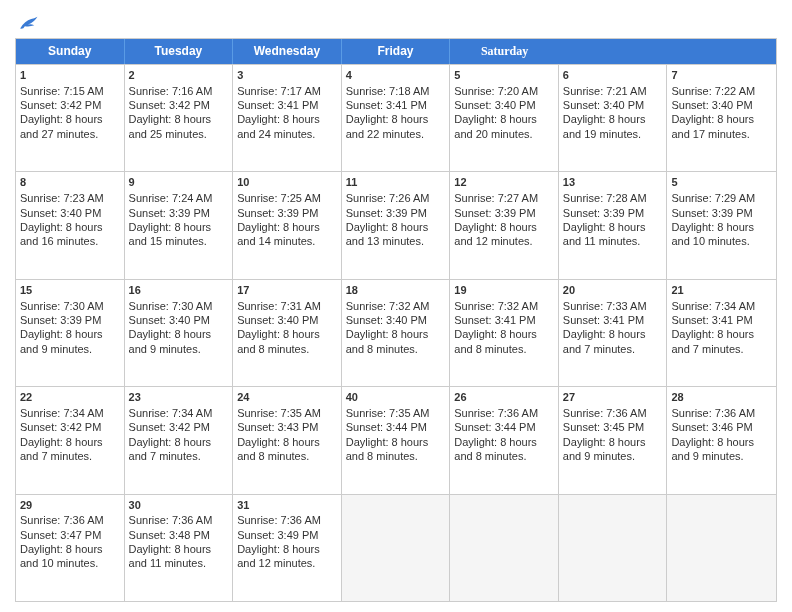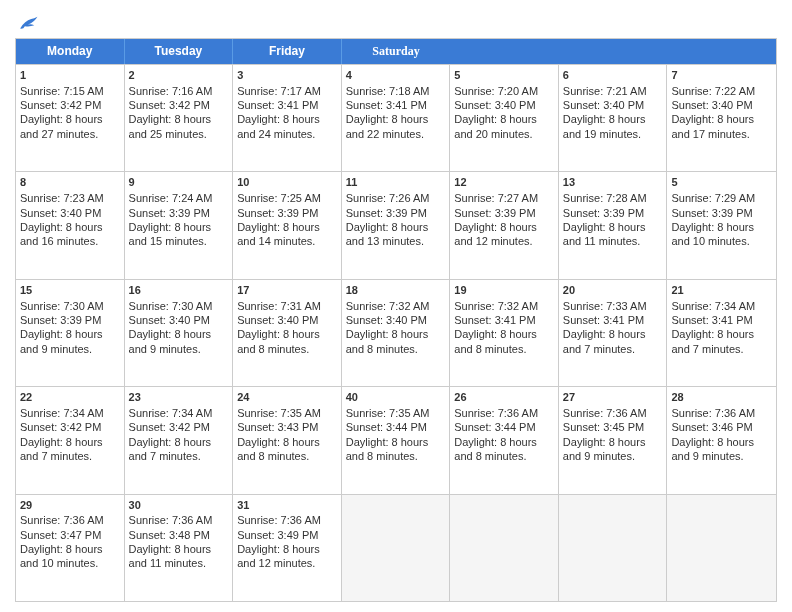--- a/index.html
+++ b/index.html
@@ -134,22 +134,23 @@
       <span class="logo-text-blue"></span>
     </div>
     <div class="title-section">
       <div class="month-title"></div>
       <div class="location"></div>
     </div>
   </div>
 
   <div class="calendar">
     <div class="cal-header">
-        <div class="cal-header-cell">Monday</div>
+    <div class="cal-header-cell">Sunday</div>
         <div class="cal-header-cell">Tuesday</div>
+        <div class="cal-header-cell">Wednesday</div>
         <div class="cal-header-cell">Friday</div>
         <div class="cal-header-cell">Saturday</div>
       </div>
     <div class="cal-body">
     <div class="cal-row">
           <div class="cal-cell">
             <span class="day-num">1</span>
             <div class="cell-text">Sunrise: 7:15 AM<br>Sunset: 3:42 PM<br>Daylight: 8 hours<br>and 27 minutes.</div>
           </div>
           <div class="cal-cell">

